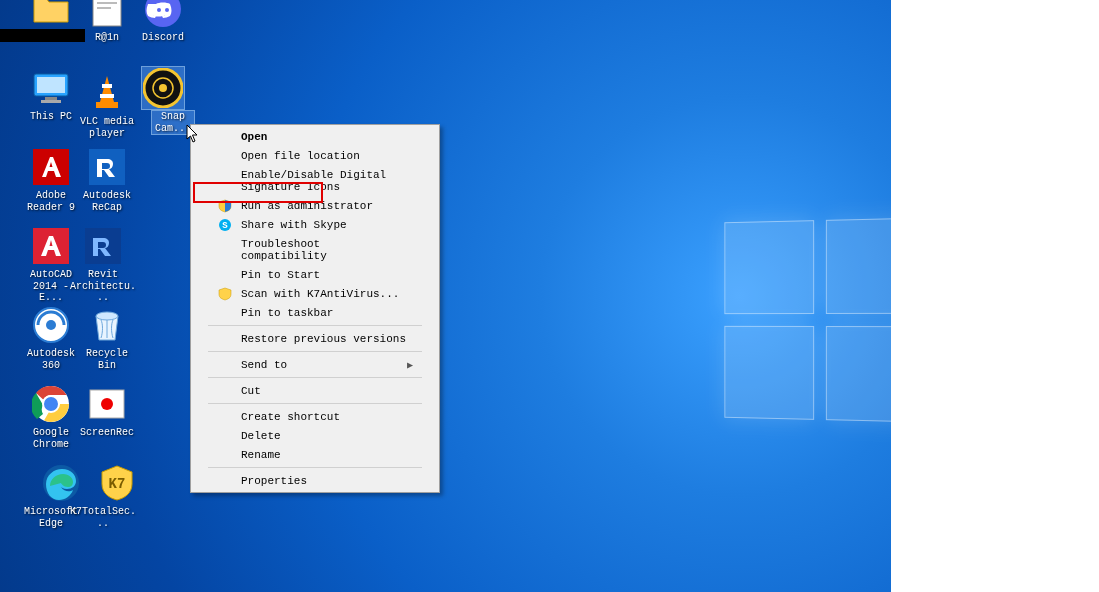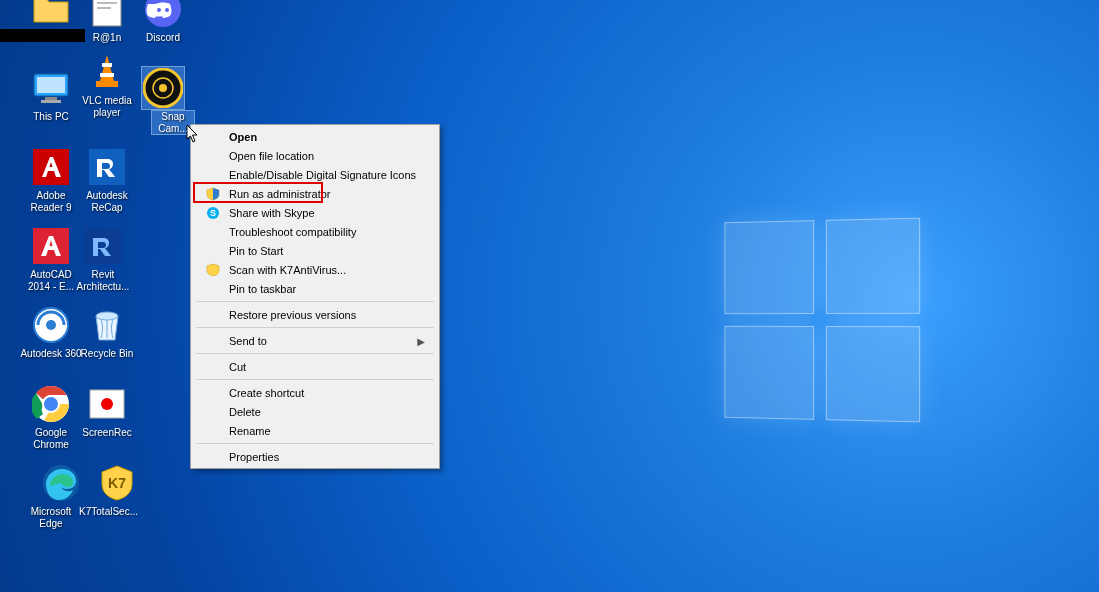--- a/index.html
+++ b/index.html
@@ -5,22 +5,23 @@
   * { box-sizing: border-box; }
   html, body {
     margin: 0; padding: 0;
     width: 1099px; height: 592px;
     font-family: "Segoe UI", Tahoma, sans-serif;
     overflow: hidden;
     user-select: none;
   }
   .desktop {
     position: relative;
-    width: 1099px; height: 592px;
+    width: 891px; height: 592px;
     background: radial-gradient(circle at 83% 50%, #3aa0ff 0%, #1e7de0 25%, #0a5fc8 55%, #0445a3 80%, #033a8c 100%);
+    font-family: Liberation Mono, monospace;
   }
   
   .winlogo {
     position: absolute;
     left: 720px; top: 220px;
     width: 200px; height: 200px;
     display: grid;
     grid-template-columns: 1fr 1fr;
     grid-template-rows: 1fr 1fr;
     gap: 12px;
@@ -71,21 +72,21 @@
   
   .context-menu {
     position: absolute;
     left: 190px; top: 124px;
     width: 250px;
     background: #f0f0f0;
     border: 1px solid #a0a0a0;
     box-shadow: 3px 3px 4px rgba(0,0,0,0.3);
     font-size: 11px;
     color: #000;
-    padding: 2px 4px;
+    padding: 2px 16px;
   }
   .context-menu .mi {
     padding: 3.5px 12px 3.5px 34px;
     position: relative;
     cursor: default;
     display: flex; align-items: center;
     min-height: 18px;
   }
   .context-menu .mi.bold { font-weight: 600; }
   .context-menu .sep {
@@ -169,21 +170,21 @@
         <div class="imgwrap">
           <svg width="40" height="34" viewBox="0 0 40 34">
             <rect x="3" y="3" width="34" height="22" rx="2" fill="#29a3ff" stroke="#0b5aa0"></rect>
             <rect x="6" y="6" width="28" height="16" fill="#bfe4ff"></rect>
             <rect x="14" y="26" width="12" height="3" fill="#888"></rect>
             <rect x="10" y="29" width="20" height="3" fill="#aaa"></rect>
           </svg>
         </div>
         <div class="label">This PC</div>
       </div>
-      <div class="icon" style="left: 76px; top: 51px;">
+      <div class="icon" style="left: 76px; top: 72px;">
         <div class="imgwrap">
           <svg width="34" height="38" viewBox="0 0 34 38">
             <path d="M17 2 L24 28 H10 Z" fill="#ff8c00"></path>
             <rect x="12" y="10" width="10" height="4" fill="#fff"></rect>
             <rect x="10" y="20" width="14" height="4" fill="#fff"></rect>
             <rect x="6" y="28" width="22" height="6" fill="#ff8c00"></rect>
           </svg>
         </div>
         <div class="label">VLC media player</div>
       </div>

